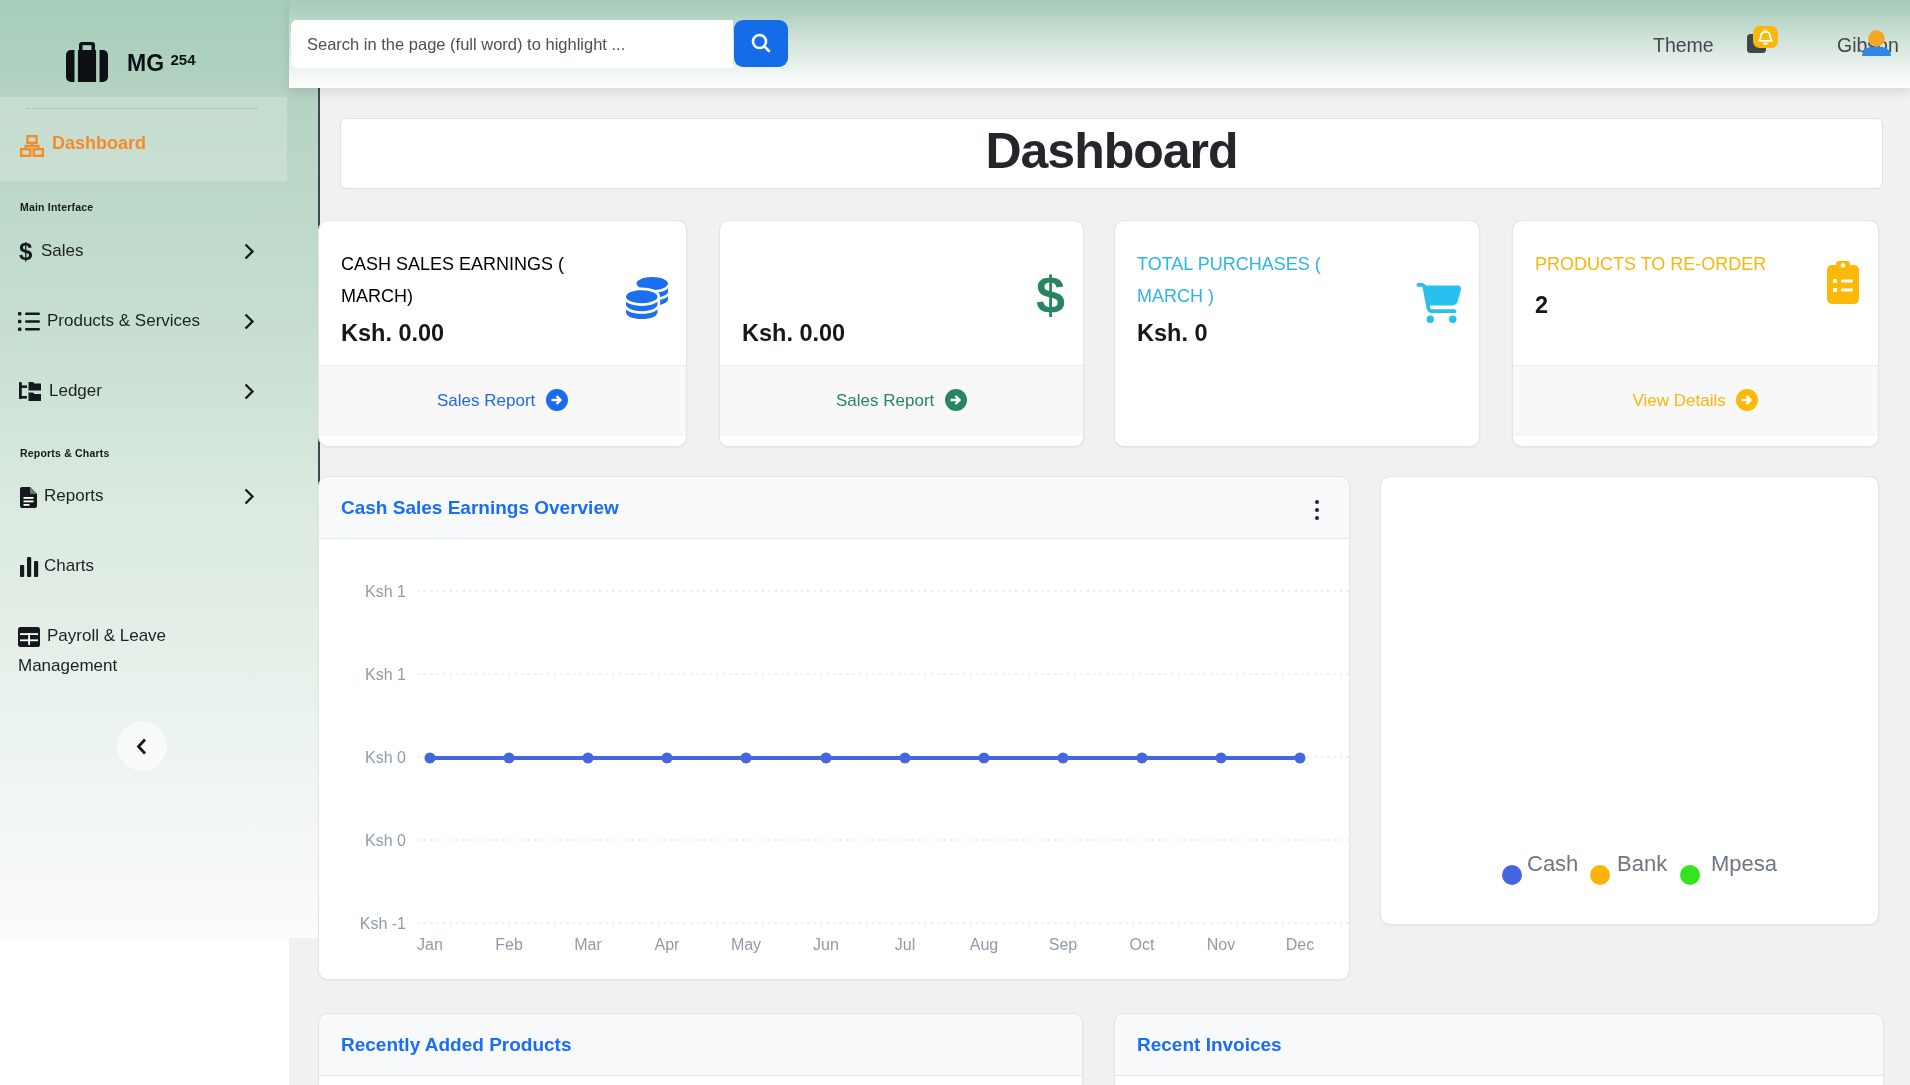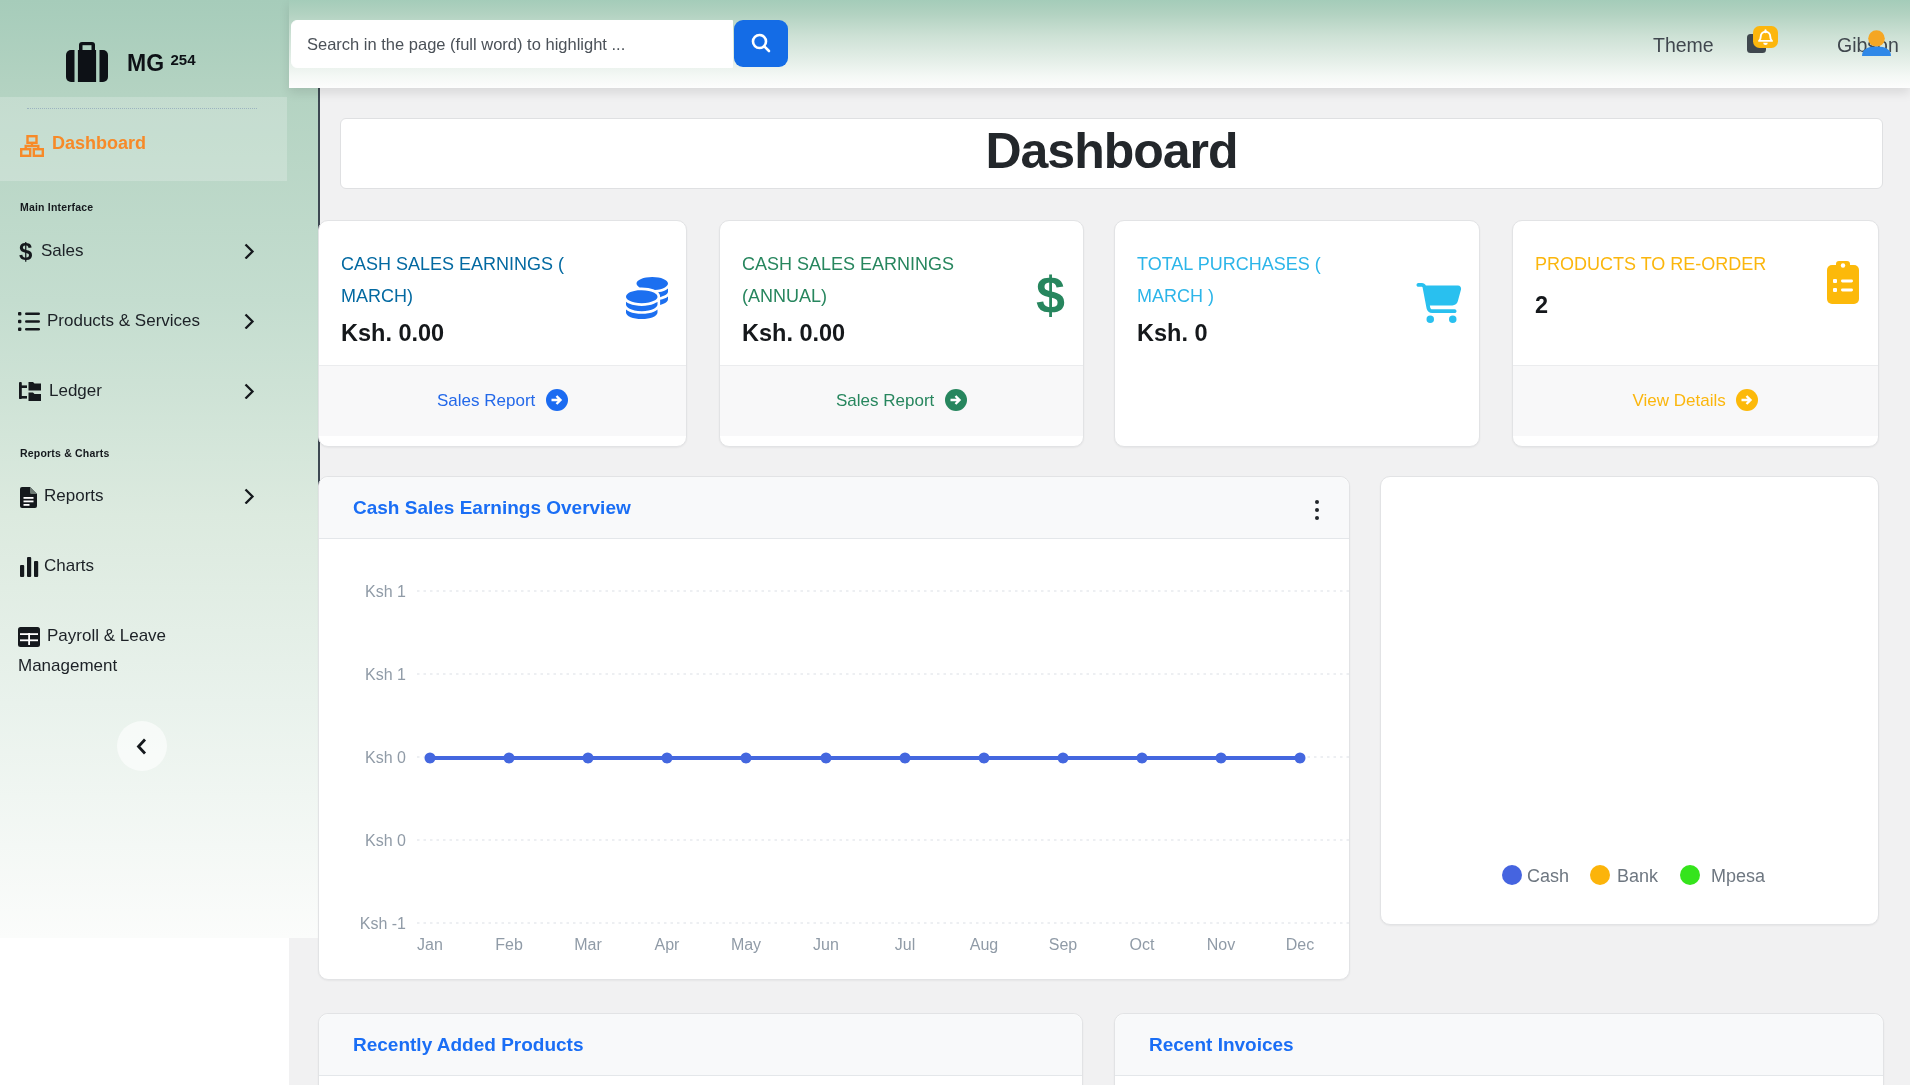--- a/index.html
+++ b/index.html
@@ -37,24 +37,24 @@
 
 
 .card { position:absolute; background:#fff; border:1px solid #e2e3e5; border-radius:10px;
   box-shadow:0 1px 2px rgba(0,0,0,.05); }
 .stat-title { position:absolute; left:22px; top:27px; width:300px; font-size:18px; line-height:32px; }
 .stat-value { position:absolute; left:22px; font-size:23.5px; font-weight:bold; color:#15181b; }
 .stat-footer { position:absolute; left:0; bottom:10px; width:100%; height:71px;
   border-top:1px solid #ebecee; background:#f8f8f9; text-align:center; font-size:17px; line-height:69px; }
 .head { position:absolute; left:0; top:0; width:100%; height:62px; background:#f8f9fa;
   border-bottom:1px solid #e4e7ea; border-radius:10px 10px 0 0; }
-.head span { position:absolute; left:22px; top:20px; font-size:19px; font-weight:bold; color:#1a6ef5;margin-left:12px; }
+.head span { position:absolute; left:22px; top:20px; font-size:19px; font-weight:bold; color:#1a6ef5; }
 .kebab { position:absolute; top:23px; width:4px; }
 .lgc { top:388px; width:20px; height:20px; border-radius:50%; }
-.lgt { top:389px; font-size:18px; color:#6e7781; }
+.lgt { top:374px; font-size:22px; color:#6e7781; }
 .kebab i { display:block; width:4px; height:4px; border-radius:50%; background:#212529; margin-bottom:4px; }
 
 
 #titlecard { left:340px; top:118px; width:1543px; height:71px; background:#fff;
   border:1px solid #dfe0e2; border-radius:6px; }
 #titlecard div { text-align:center; font-size:50px; font-weight:bold; color:#23272b; margin-top:3px; letter-spacing:-1px; }
 </style>
 </head>
 <body>
 
@@ -182,35 +182,34 @@
   <svg class="abs" style="left:136px;top:738px" width="11" height="17" viewBox="0 0 11 17">
       <path d="M9 1.5 L2.5 8.5 L9 15.5" fill="none" stroke="#15191d" stroke-width="2.8"></path>
     </svg>
 </div>
 
 <div class="abs" id="titlecard">
     <div>Dashboard</div>
   </div>
 
 <div class="card" id="sc1" style="left:318px;top:220px;width:369px;height:227px">
-  <div class="stat-title" style="color:#0369a1">CASH SALES EARNINGS (<br>MARCH)</div>
+  <div class="stat-title" style="color:#000000">CASH SALES EARNINGS (<br>MARCH)</div>
   <svg class="abs" style="left:306px;top:56px" width="44" height="42" viewBox="0 0 512 512">
       <path fill="#1c6ff0" d="M512 80c0 18-14.3 34.6-38.4 48c-29.1 16.1-72.5 27.5-122.3 30.9c-3.7-1.8-7.4-3.5-11.3-5C300.6 137.4 248.2 128 192 128c-8.3 0-16.4 .2-24.5 .6l-1.1-.6C142.3 114.6 128 98 128 80c0-44.2 86-80 192-80S512 35.8 512 80zM160.7 161.1c10.2-.7 20.7-1.1 31.3-1.1c62.2 0 117.4 12.3 152.5 31.4C369.3 204.9 384 221.7 384 240c0 4-.7 7.9-2.1 11.7c-4.6 13.2-17 25.3-35 35.5c0 0 0 0 0 0c-.1 .1-.3 .1-.4 .2l0 0 0 0c-.3 .2-.6 .3-.9 .5c-35 19.4-90.8 32-153.6 32c-59.6 0-112.9-11.3-148.2-29.1c-1.9-.9-3.7-1.9-5.5-2.9C14.3 274.6 0 258 0 240c0-34.8 53.4-64.5 128-75.4c10.5-1.5 21.4-2.7 32.7-3.5zM416 240c0-21.9-10.6-39.9-24.1-53.4c28.3-4.4 54.2-11.4 76.2-20.5c16.3-6.8 31.5-15.2 43.9-25.5V176c0 19.3-16.5 37.1-43.8 50.9c-14.6 7.4-32.4 13.7-52.4 18.5c.1-1.8 .2-3.5 .2-5.3zm-32 96c0 18-14.3 34.6-38.4 48c-1.8 1-3.6 1.9-5.5 2.9C304.9 404.7 251.6 416 192 416c-62.8 0-118.6-12.6-153.6-32C14.3 370.6 0 354 0 336V300.6c12.5 10.3 27.6 18.7 43.9 25.5C83.4 342.6 135.8 352 192 352s108.6-9.4 148.1-25.9c7.8-3.2 15.3-6.9 22.4-10.9c6.1-3.4 11.8-7.2 17.2-11.2c1.5-1.1 2.9-2.3 4.3-3.4V304v5.7V336zm32 0V304 278.1c19-4.2 36.5-9.5 52.1-16c16.3-6.8 31.5-15.2 43.9-25.5V272c0 10.5-5 21-14.9 30.9c-16.3 16.3-45 29.7-81.3 38.4c.1-1.7 .2-3.5 .2-5.3zM192 448c56.2 0 108.6-9.4 148.1-25.9c16.3-6.8 31.5-15.2 43.9-25.5V432c0 44.2-86 80-192 80S0 476.2 0 432V396.6c12.5 10.3 27.6 18.7 43.9 25.5C83.4 438.6 135.8 448 192 448z"></path>
     </svg>
   <div class="stat-value" style="top:99px">Ksh. 0.00</div>
   <div class="stat-footer" style="color:#2368e9">Sales Report
     <svg width="22" height="22" viewBox="0 0 22 22" style="vertical-align:-5px;margin-left:6px">
       <circle cx="11" cy="11" r="11" fill="#1b6bf1"></circle>
       <path d="M5.5 11 h8 M10.5 7 l4 4 -4 4" stroke="#fff" stroke-width="2.4" fill="none"></path>
     </svg>
   </div>
 </div>
 
 <div class="card" id="sc2" style="left:719px;top:220px;width:365px;height:227px">
-  <div class="stat-title" style="color:#27865e">CASH SALES EARNINGS<br>(ANNUAL)</div>
   <div class="abs" style="left:316px;top:44px;font-size:52px;font-weight:bold;color:#27865e">$</div>
   <div class="stat-value" style="top:99px">Ksh. 0.00</div>
   <div class="stat-footer" style="color:#27865e">Sales Report
     <svg width="22" height="22" viewBox="0 0 22 22" style="vertical-align:-5px;margin-left:6px">
       <circle cx="11" cy="11" r="11" fill="#27865e"></circle>
       <path d="M5.5 11 h8 M10.5 7 l4 4 -4 4" stroke="#fff" stroke-width="2.4" fill="none"></path>
     </svg>
   </div>
 </div>
 

